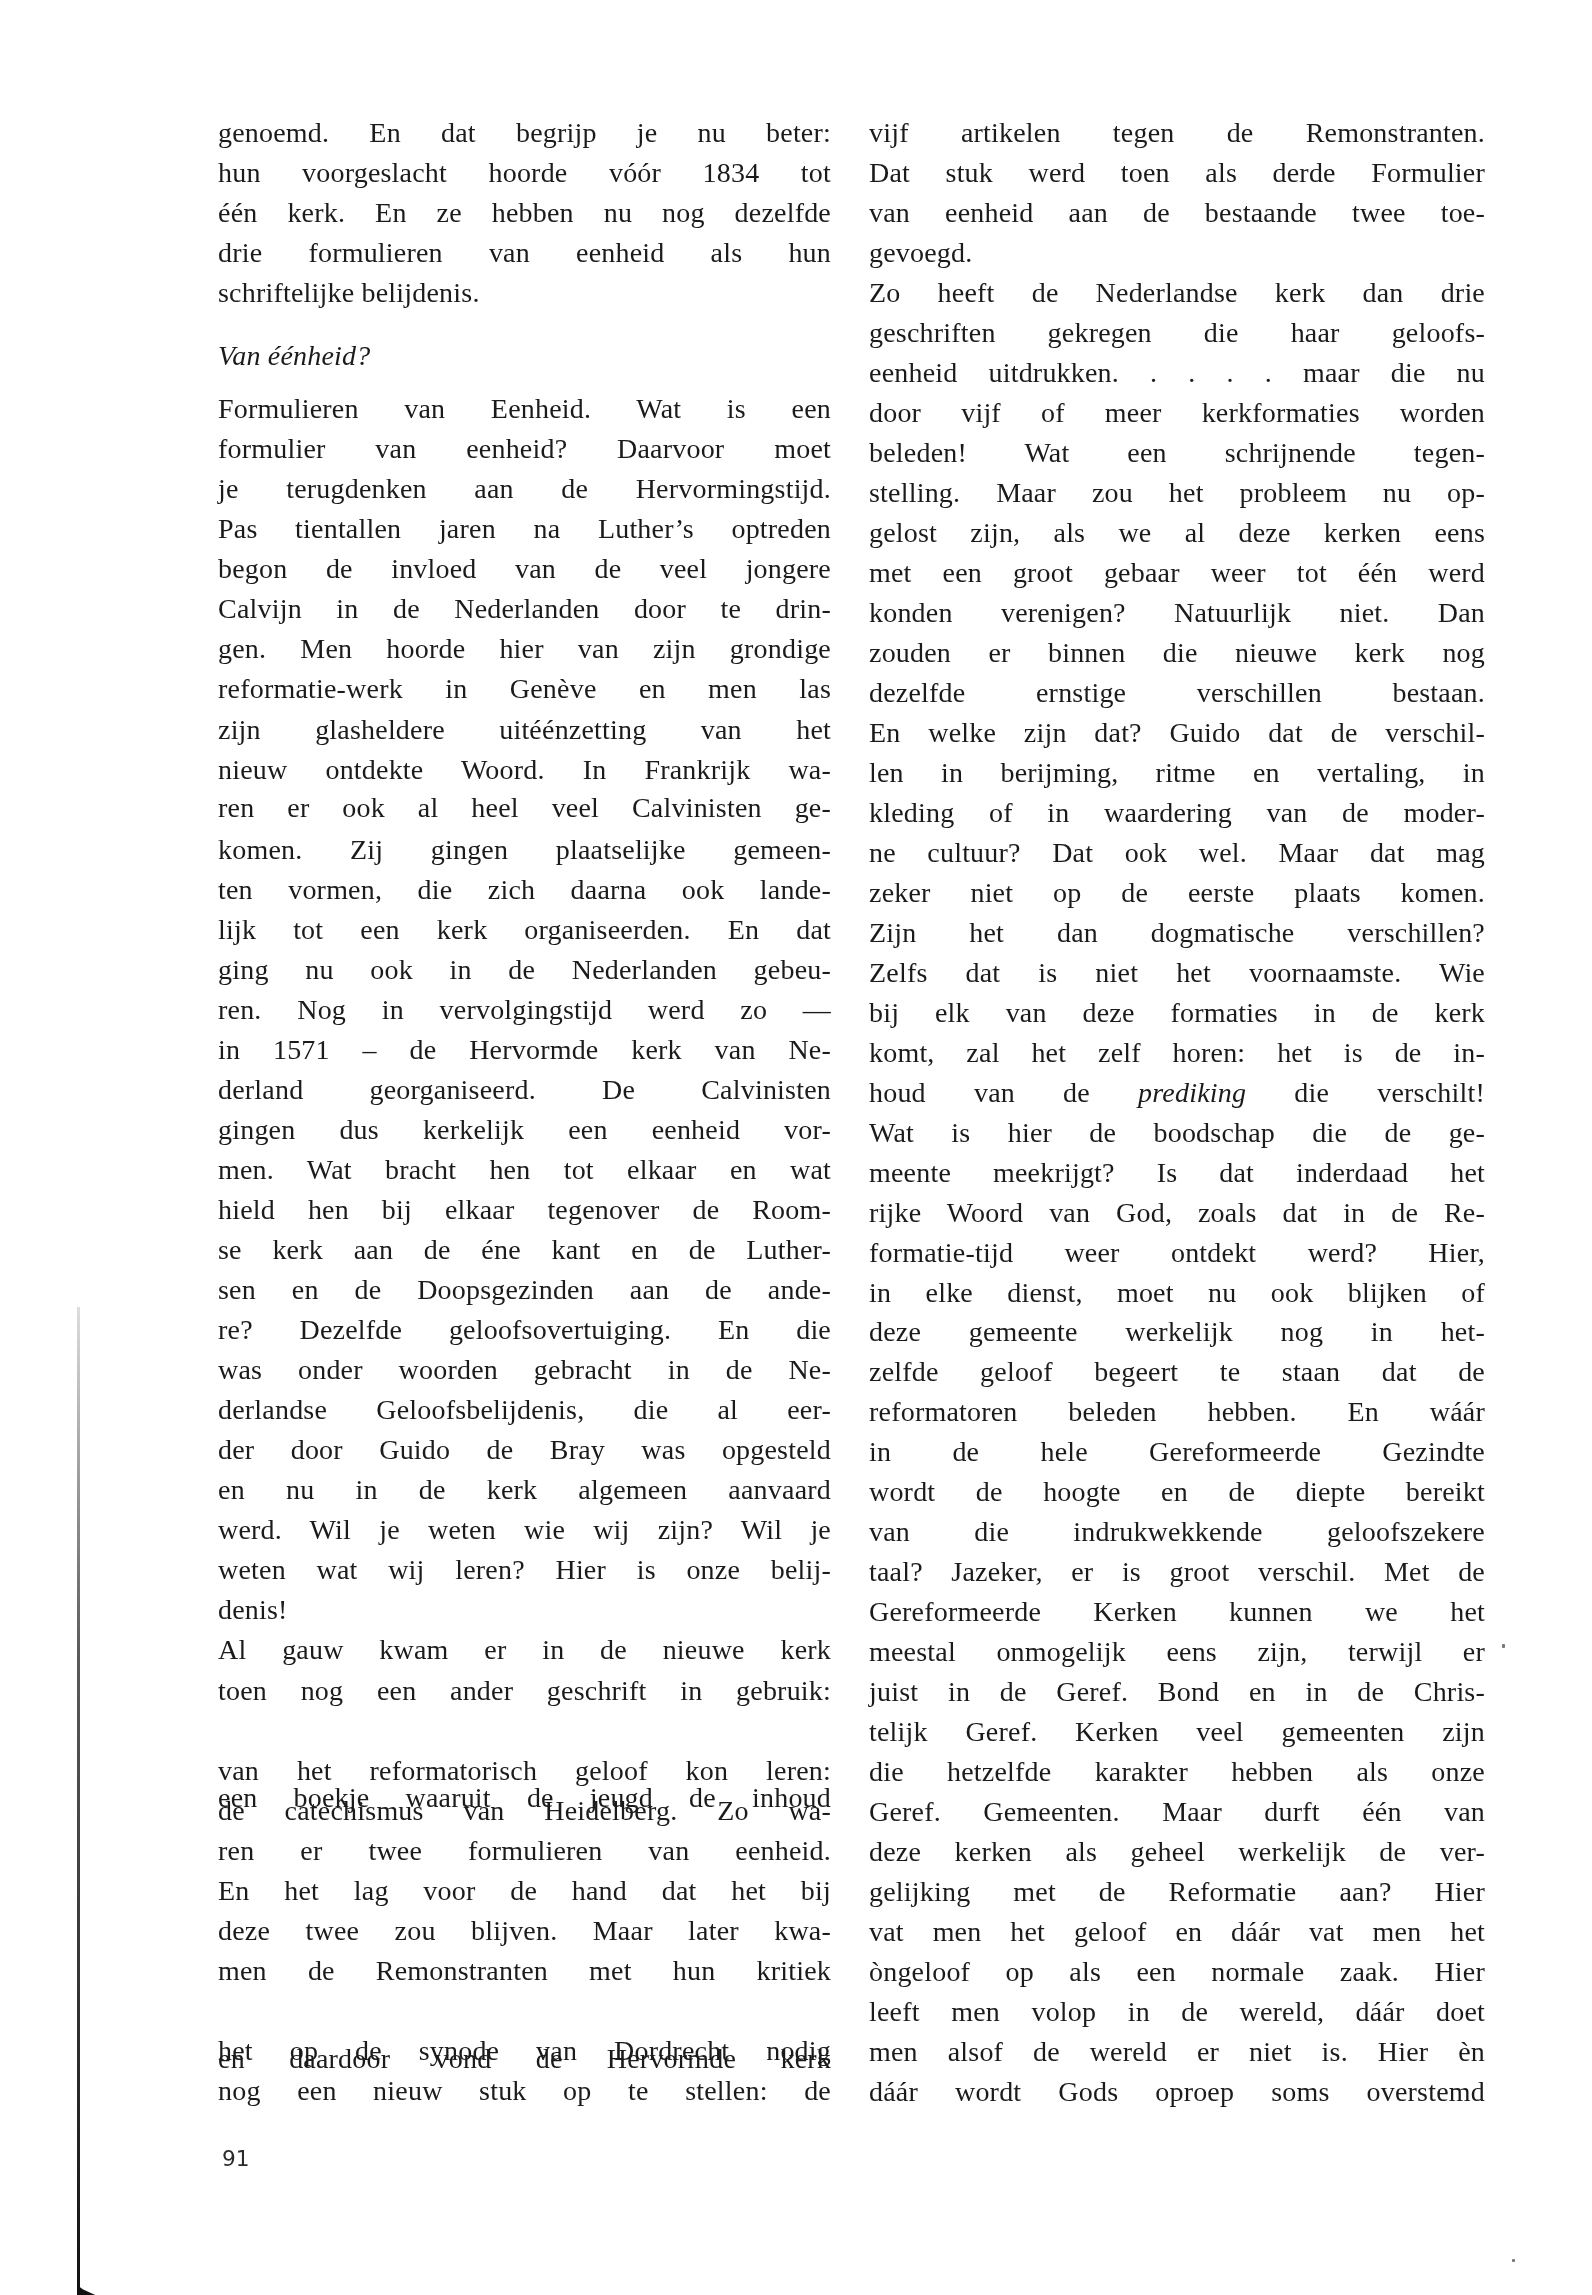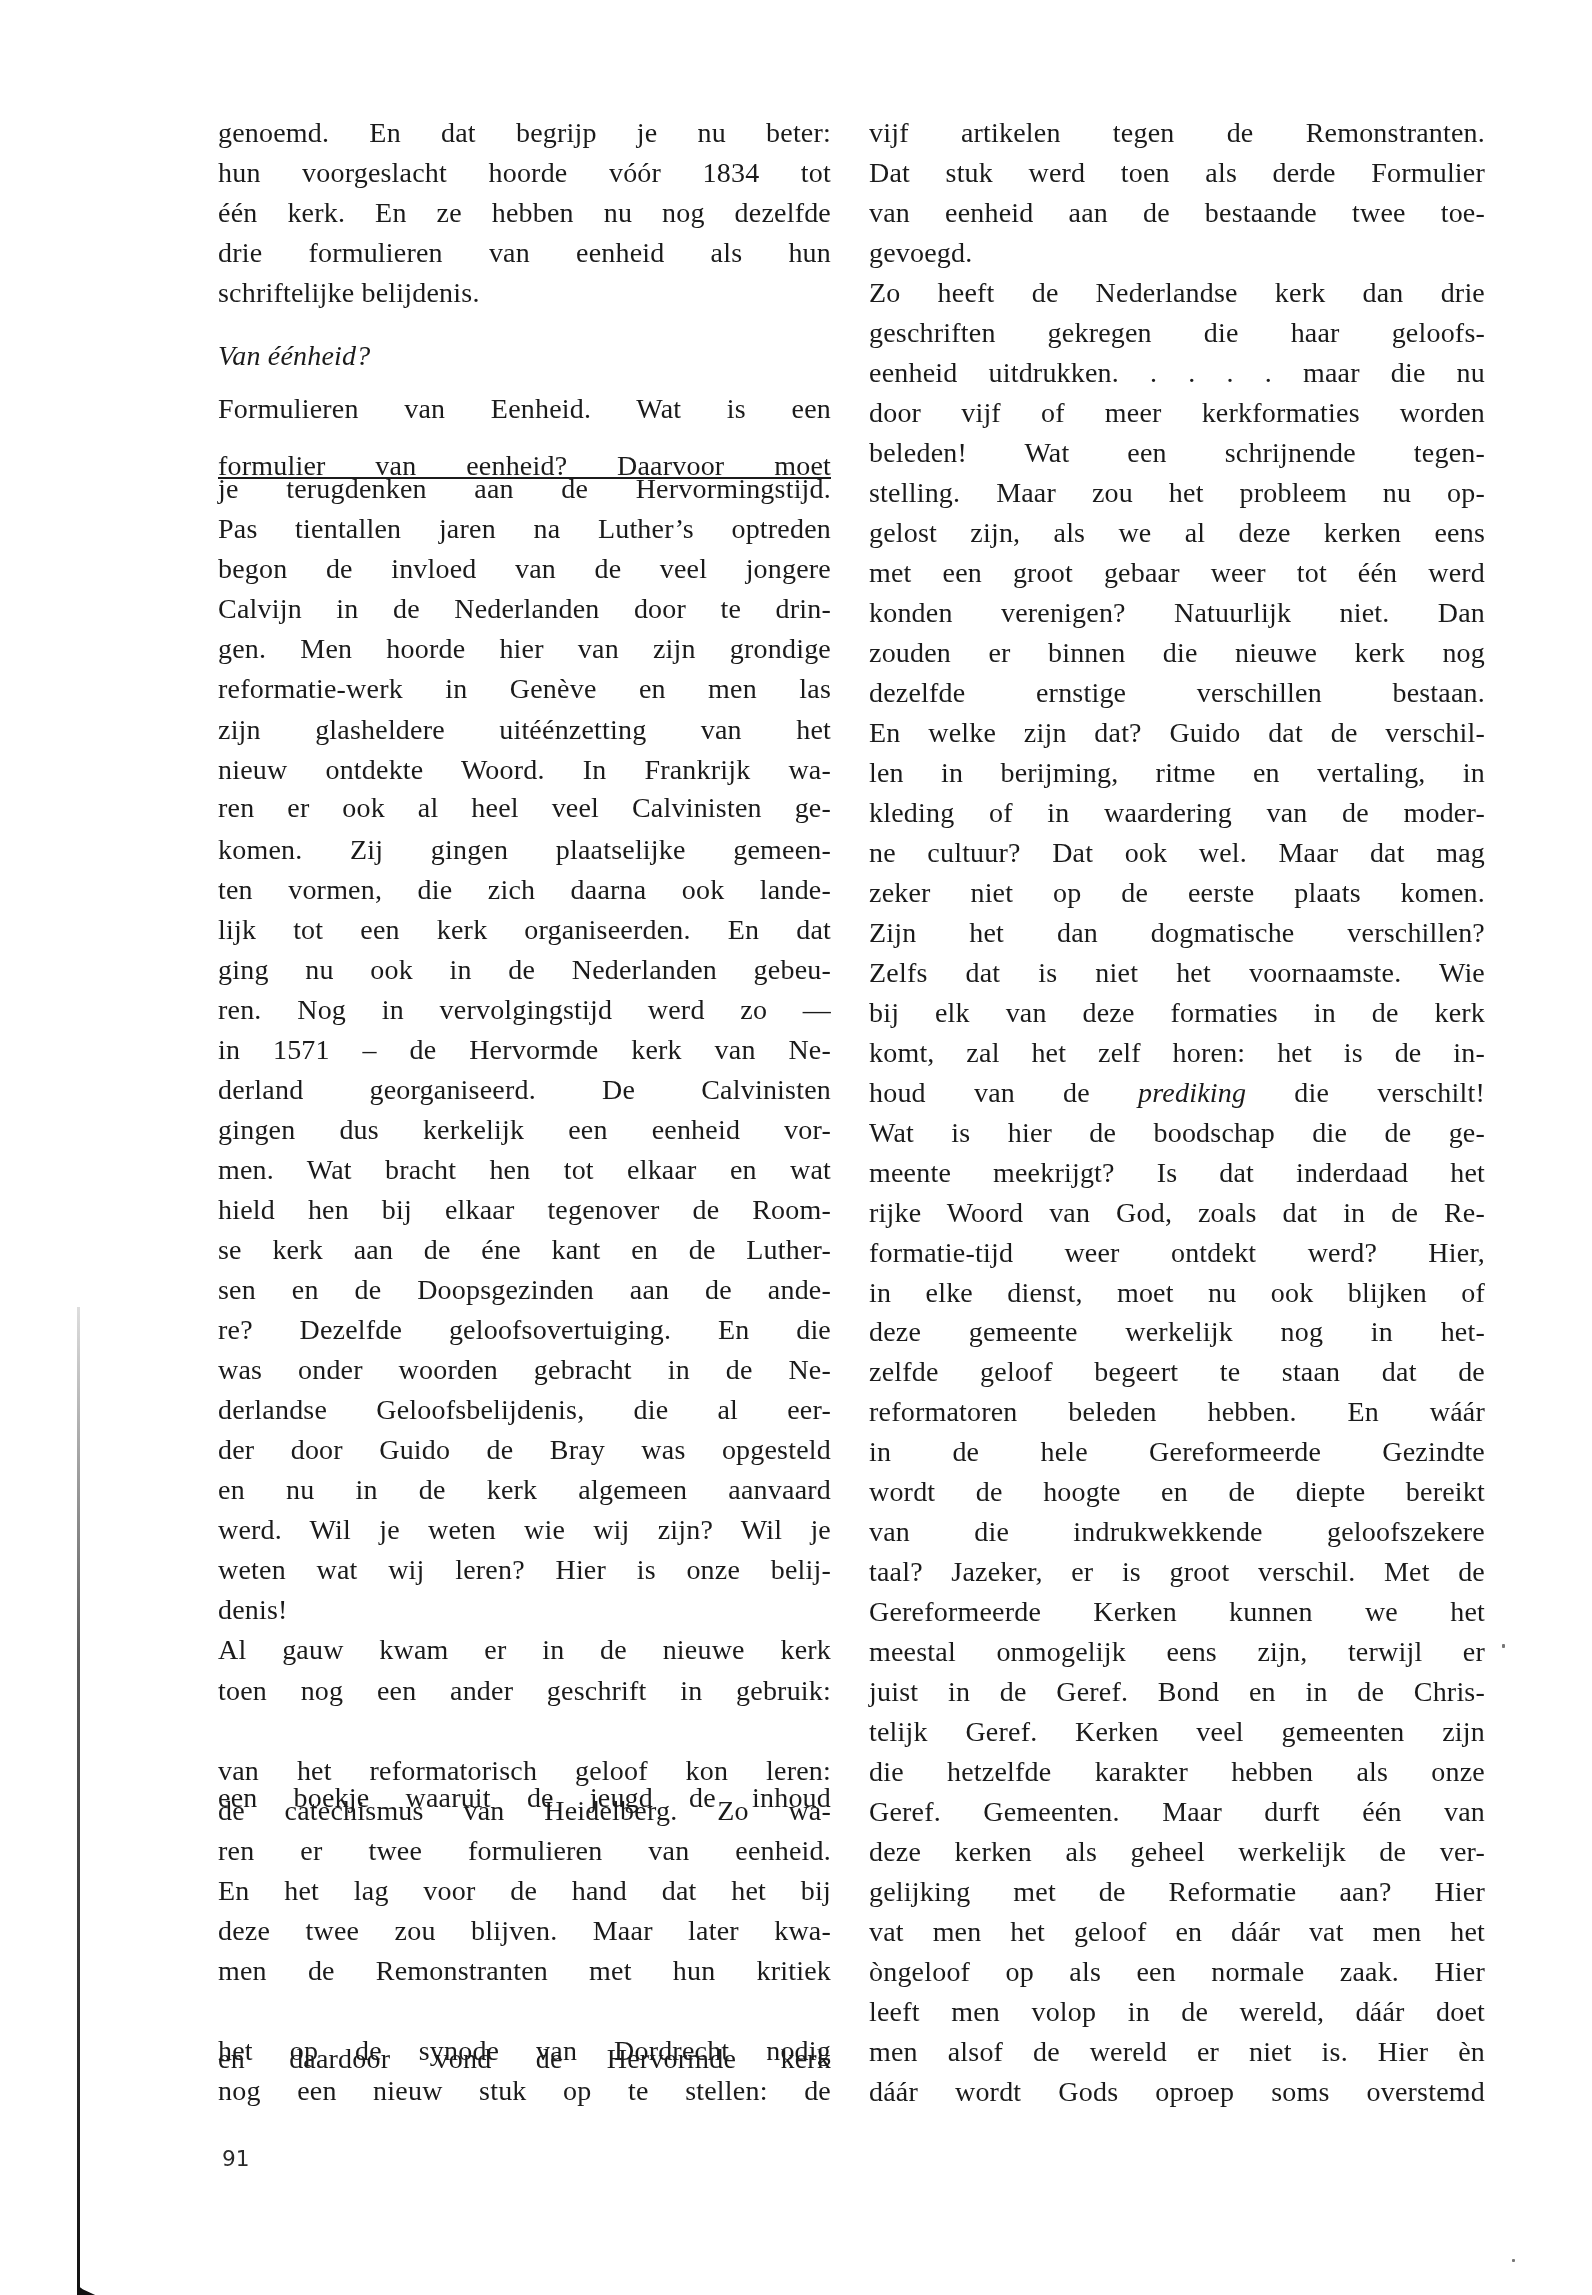--- a/index.html
+++ b/index.html
@@ -94,21 +94,21 @@
   <div class="speck" style="left:1512px; top:2259px; height:2.6px;"></div>
 
   <div class="column col-left" id="col-left">
       <div class="line" style="top: 113px;">genoemd. En dat begrijp je nu beter:</div>
       <div class="line" style="top: 153px;">hun voorgeslacht hoorde vóór 1834 tot</div>
       <div class="line" style="top: 193px;">één kerk. En ze hebben nu nog dezelfde</div>
       <div class="line" style="top: 233px;">drie formulieren van eenheid als hun</div>
       <div class="line last" style="top: 273px;">schriftelijke belijdenis.</div>
       <div class="line heading" style="top: 336px;">Van éénheid?</div>
       <div class="line" style="top: 389px;">Formulieren van Eenheid. Wat is een</div>
-      <div class="line" style="top: 446px; text-decoration: underline;">formulier van eenheid? Daarvoor moet</div>
+      <div class="line" style="top: 429px;">formulier van eenheid? Daarvoor moet</div>
       <div class="line" style="top: 469px;">je terugdenken aan de Hervormingstijd.</div>
       <div class="line" style="top: 509px;">Pas tientallen jaren na Luther’s optreden</div>
       <div class="line" style="top: 549px;">begon de invloed van de veel jongere</div>
       <div class="line" style="top: 589px;">Calvijn in de Nederlanden door te drin-</div>
       <div class="line" style="top: 629px;">gen. Men hoorde hier van zijn grondige</div>
       <div class="line" style="top: 669px;">reformatie-werk in Genève en men las</div>
       <div class="line" style="top: 710px;">zijn glasheldere uitéénzetting van het</div>
       <div class="line" style="top: 750px;">nieuw ontdekte Woord. In Frankrijk wa-</div>
       <div class="line" style="top: 788px;">ren er ook al heel veel Calvinisten ge-</div>
       <div class="line" style="top: 830px;">komen. Zij gingen plaatselijke gemeen-</div>

